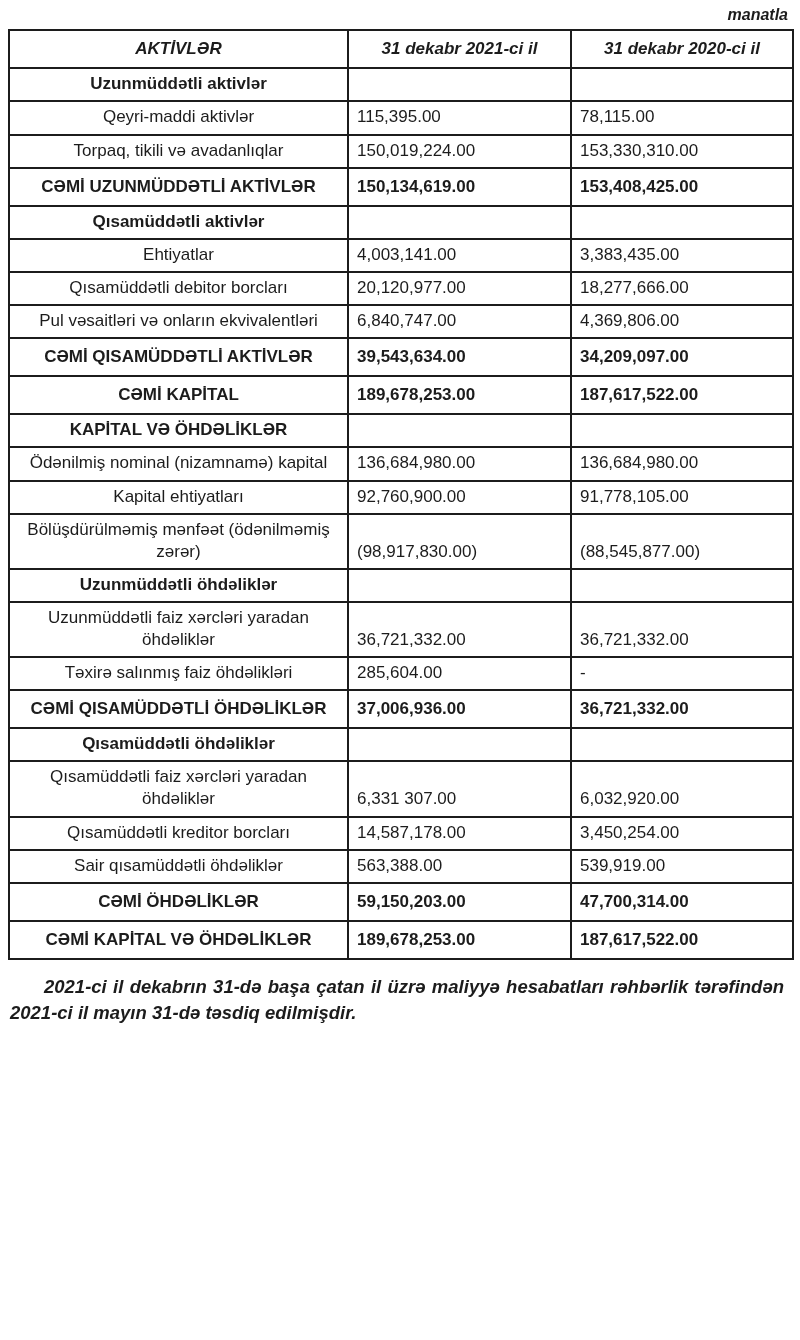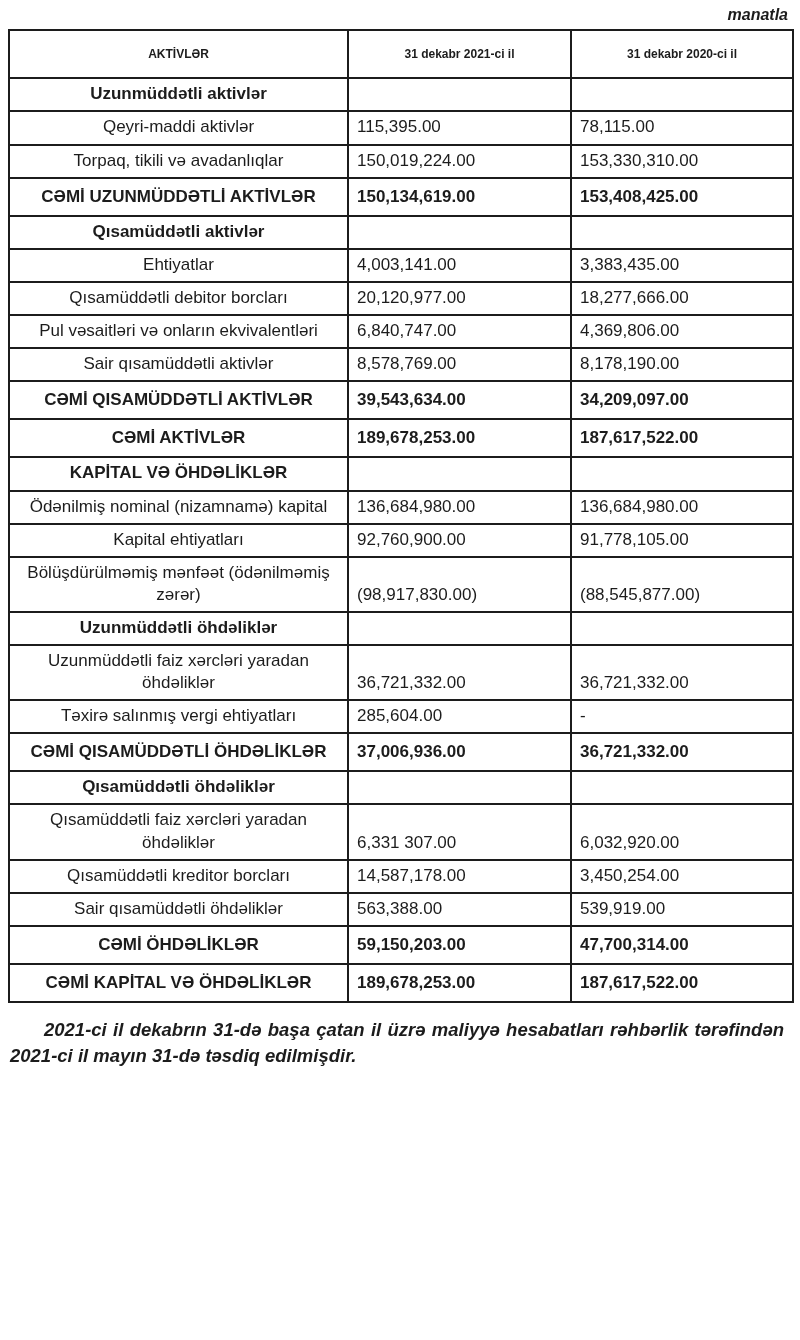--- a/index.html
+++ b/index.html
@@ -30,25 +30,26 @@
     table-layout: fixed;
     border: 2px solid #1c1c1c;
   }
   col.c-label { width: 339px; }
   col.c-2021  { width: 223px; }
   col.c-2020  { width: 222px; }
   th, td {
     border: 2px solid #1c1c1c;
   }
   th {
-    font-size: 12px;
+    font-size: 17px;
     font-weight: bold;
     text-align: center;
-    padding: 16px 4px;
+    padding: 8px 4px;
     line-height: 1.2;
+    font-style: italic;
   }
   td {
     font-size: 17px;
     line-height: 1.3;
     padding: 3px 8px 5px 8px;
     vertical-align: bottom;
     word-wrap: break-word;
   }
   td.label-cell { vertical-align: top; padding-top: 4px; text-align: center; }
   .row-section td.label-cell { font-weight: bold; }
@@ -118,32 +119,27 @@
         <tr class="row-item">
           <td class="label-cell">Qısamüddətli debitor borcları</td>
           <td class="value-cell">20,120,977.00</td>
           <td class="value-cell">18,277,666.00</td>
         </tr>
         <tr class="row-item">
           <td class="label-cell">Pul vəsaitləri və onların ekvivalentləri</td>
           <td class="value-cell">6,840,747.00</td>
           <td class="value-cell">4,369,806.00</td>
         </tr>
-        <tr class="row-item">
-          <td class="label-cell">Sair qısamüddətli aktivlər</td>
-          <td class="value-cell">8,578,769.00</td>
-          <td class="value-cell">8,178,190.00</td>
-        </tr>
         <tr class="row-total">
           <td class="label-cell">CƏMİ QISAMÜDDƏTLİ AKTİVLƏR</td>
           <td class="value-cell">39,543,634.00</td>
           <td class="value-cell">34,209,097.00</td>
         </tr>
         <tr class="row-total">
-          <td class="label-cell">CƏMİ AKTİVLƏR</td>
+          <td class="label-cell">CƏMİ KAPİTAL</td>
           <td class="value-cell">189,678,253.00</td>
           <td class="value-cell">187,617,522.00</td>
         </tr>
         <tr class="row-section">
           <td class="label-cell">KAPİTAL VƏ ÖHDƏLİKLƏR</td>
           <td class="value-cell"></td>
           <td class="value-cell"></td>
         </tr>
         <tr class="row-item">
           <td class="label-cell">Ödənilmiş nominal (nizamnamə) kapital</td>
@@ -164,21 +160,21 @@
           <td class="label-cell">Uzunmüddətli öhdəliklər</td>
           <td class="value-cell"></td>
           <td class="value-cell"></td>
         </tr>
         <tr class="row-item">
           <td class="label-cell">Uzunmüddətli faiz xərcləri yaradan öhdəliklər</td>
           <td class="value-cell">36,721,332.00</td>
           <td class="value-cell">36,721,332.00</td>
         </tr>
         <tr class="row-item">
-          <td class="label-cell">Təxirə salınmış vergi ehtiyatları</td>
+          <td class="label-cell">Təxirə salınmış faiz öhdəlikləri</td>
           <td class="value-cell">285,604.00</td>
           <td class="value-cell">-</td>
         </tr>
         <tr class="row-total">
           <td class="label-cell">CƏMİ QISAMÜDDƏTLİ ÖHDƏLİKLƏR</td>
           <td class="value-cell">37,006,936.00</td>
           <td class="value-cell">36,721,332.00</td>
         </tr>
         <tr class="row-section">
           <td class="label-cell">Qısamüddətli öhdəliklər</td>

